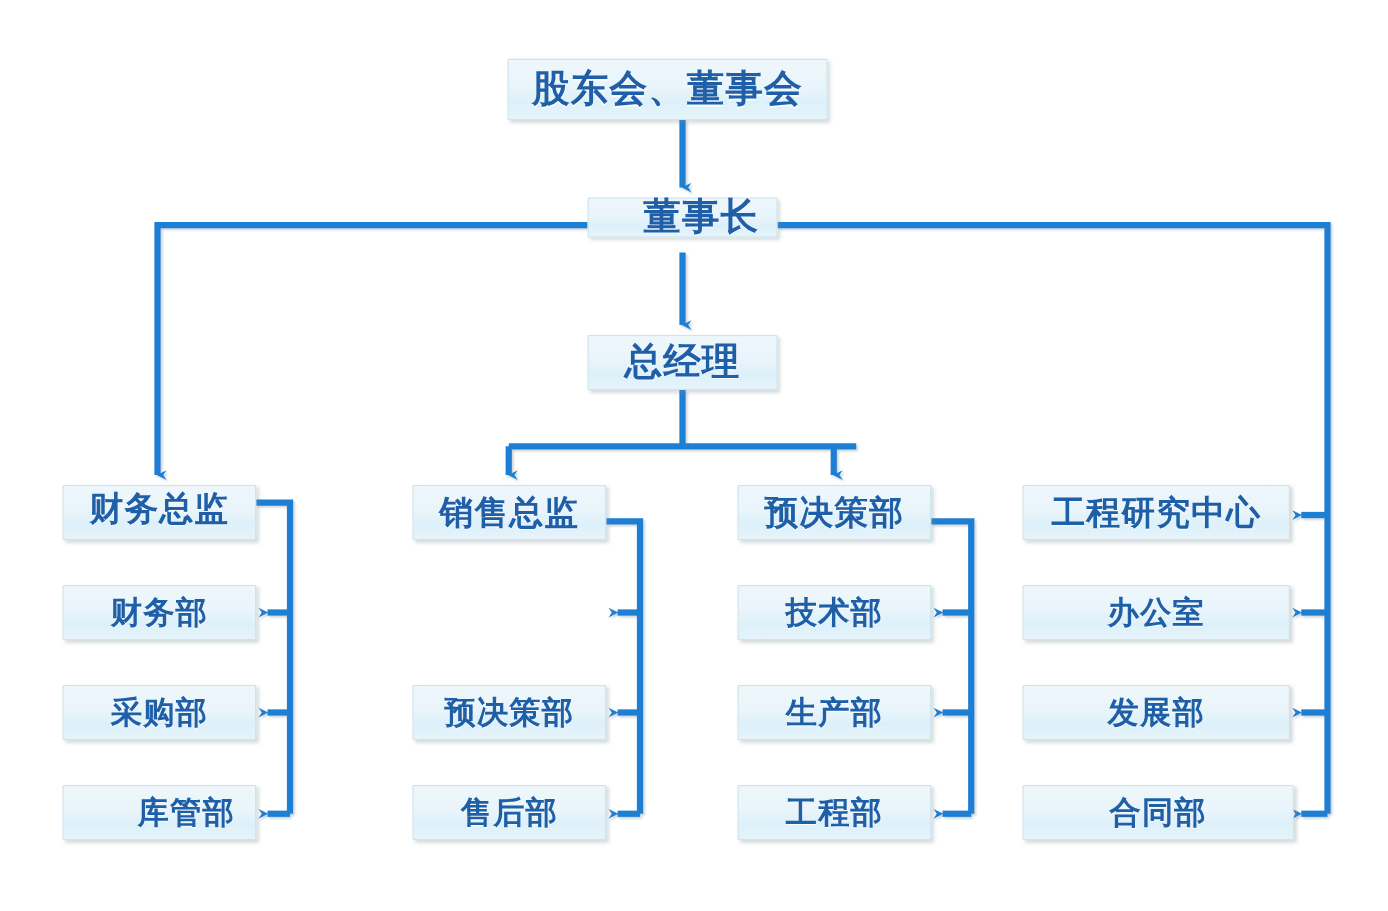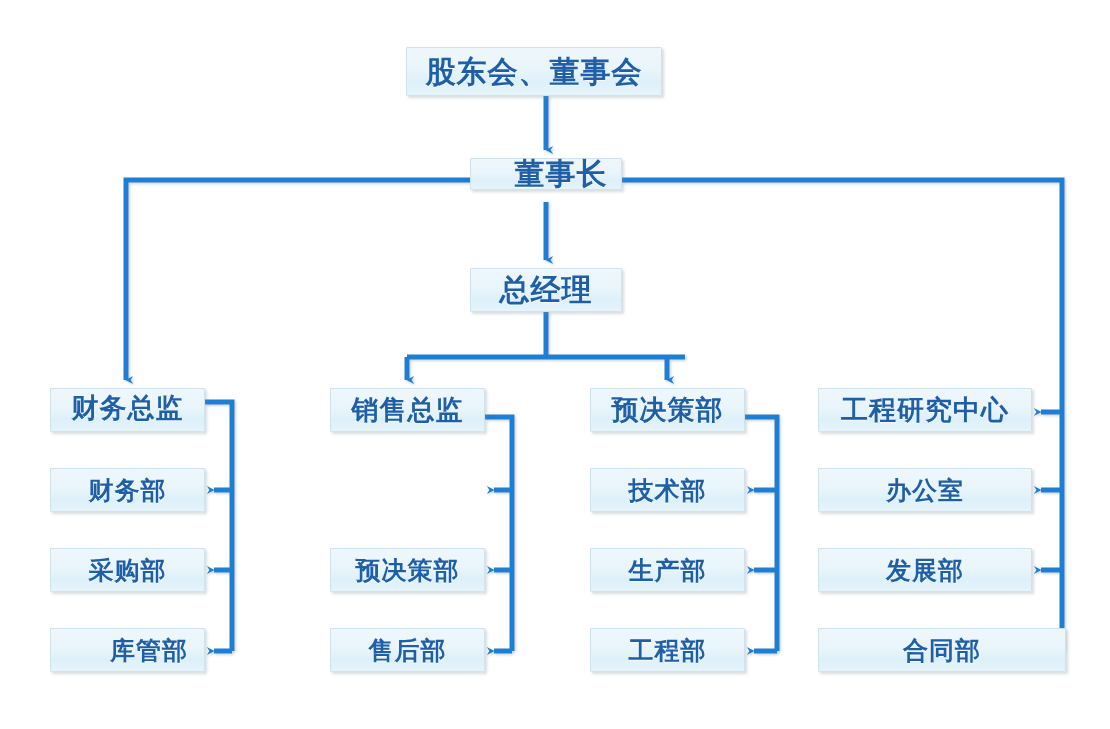--- a/index.html
+++ b/index.html
@@ -154,17 +154,17 @@
 
   <div class="node size-lg" style="left:818px; top:388px; width:214px; height:44px;">
     <span>工程研究中心</span>
   </div>
   <div class="node size-md" style="left:818px; top:468px; width:214px; height:44px;">
     <span>办公室</span>
   </div>
   <div class="node size-md" style="left:818px; top:548px; width:214px; height:44px;">
     <span>发展部</span>
   </div>
-  <div class="node size-md" style="left:818px; top:628px; width:248px; height:44px;align-items:center;">
+  <div class="node size-md" style="left:818px; top:628px; width:217px; height:44px;align-items:center;">
     <span>合同部</span>
   </div>
 
 </div>
 
 </body></html>

